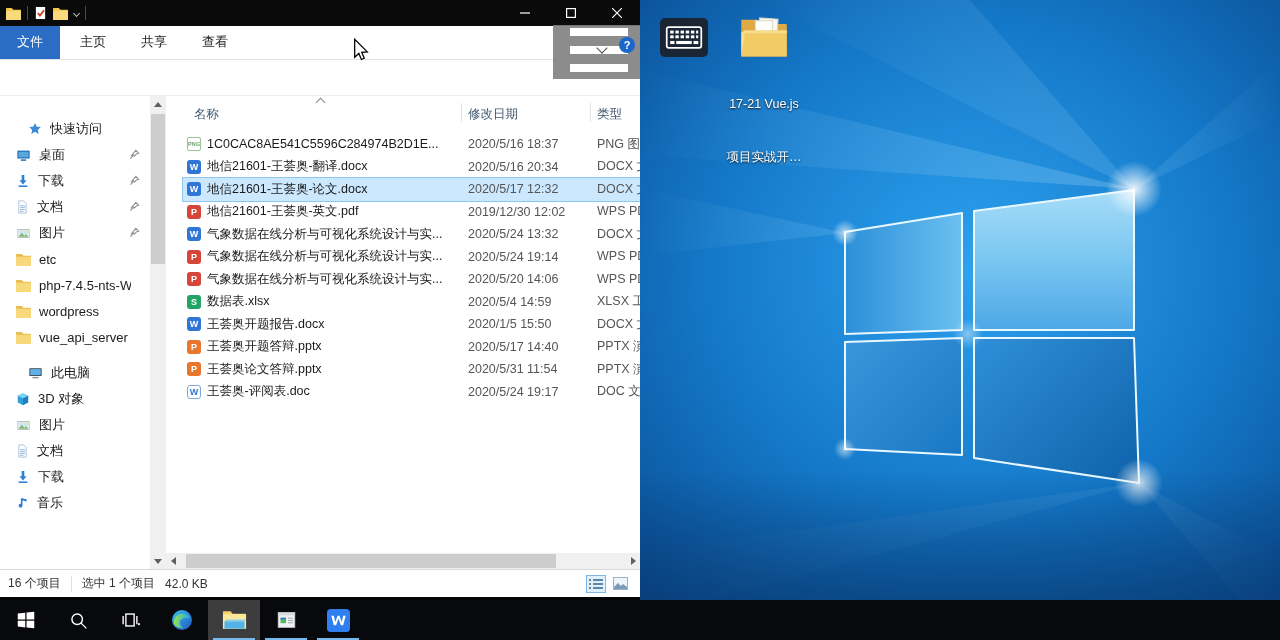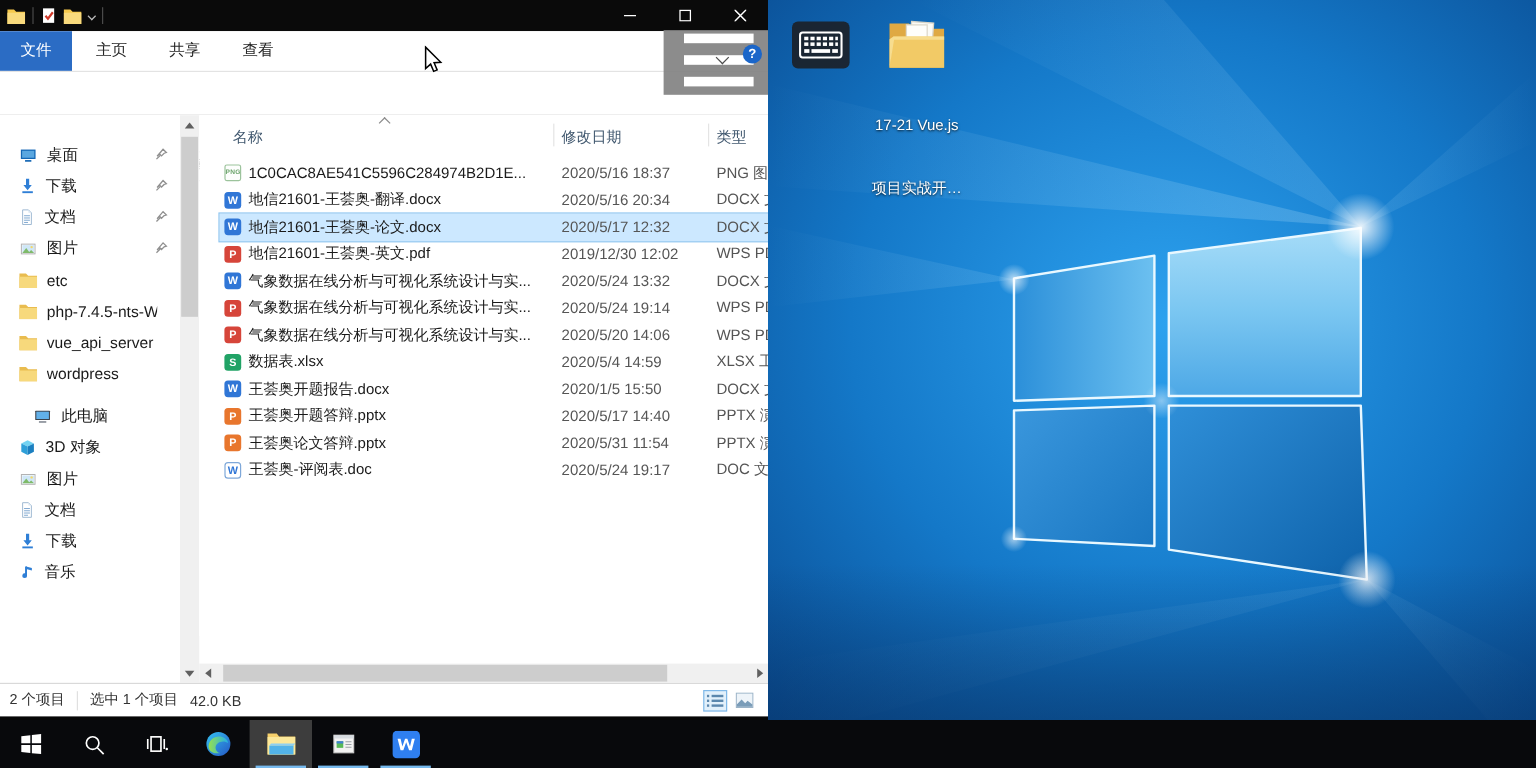--- a/index.html
+++ b/index.html
@@ -280,20 +280,28 @@
       </div>
     </div>
 
     <div class="search-box">
       <span>搜索"报告"</span>
       <div class="mag"></div>
     </div>
   </div>
 
   <div class="sidebar">
+      <div class="sb-head">
+        <span class="icon16">
+          <svg width="14" height="14" viewBox="0 0 16 16">
+            <path fill="#3a8bd8" d="M8 1l2 4.3 4.7.5-3.5 3.2 1 4.6L8 11.2 3.8 13.6l1-4.6L1.3 5.8 6 5.3z"></path>
+          </svg>
+        </span>
+        <span class="sb-label">快速访问</span>
+      </div>
       <div class="sb-item">
         <span class="icon16">
           <svg width="15" height="14" viewBox="0 0 16 16">
             <rect x="1" y="3" width="14" height="9" fill="#1467b5"></rect>
             <rect x="2.2" y="4.2" width="11.6" height="6.6" fill="#5aa7e0"></rect>
             <rect x="5" y="13" width="6" height="1.6" fill="#1467b5"></rect>
           </svg>
         </span>
         <span class="sb-label">桌面</span>
         <span class="icon16 sb-pin">
@@ -382,30 +390,30 @@
         </span>
         <span class="sb-label">php-7.4.5-nts-W</span>
       </div>
       <div class="sb-item">
         <span class="icon16">
           <svg width="15" height="13" viewBox="0 0 16 14">
             <path fill="#e9bc4f" d="M0 1h6l2 2h8v11H0z"></path>
             <path fill="#f7d97c" d="M0 4h16v10H0z"></path>
           </svg>
         </span>
-        <span class="sb-label">vue_api_server</span>
+        <span class="sb-label">wordpress</span>
       </div>
       <div class="sb-item">
         <span class="icon16">
           <svg width="15" height="13" viewBox="0 0 16 14">
             <path fill="#e9bc4f" d="M0 1h6l2 2h8v11H0z"></path>
             <path fill="#f7d97c" d="M0 4h16v10H0z"></path>
           </svg>
         </span>
-        <span class="sb-label">wordpress</span>
+        <span class="sb-label">vue_api_server</span>
       </div>
       <div class="sb-gap"></div>
       <div class="sb-head">
         <span class="icon16">
           <svg width="15" height="14" viewBox="0 0 16 16">
             <rect x="1" y="2.5" width="14" height="9" rx="0.5" fill="#3a3f46"></rect>
             <rect x="2" y="3.5" width="12" height="7" fill="#62b0e8"></rect>
             <rect x="4.5" y="12.5" width="7" height="1.6" fill="#8a9099"></rect>
           </svg>
         </span>
@@ -566,21 +574,21 @@
     <div class="hs-arrow" style="left:0">
         <div class="tri-left"></div>
       </div>
     <div class="hs-thumb"></div>
     <div class="hs-arrow" style="right:0">
         <div class="tri-right"></div>
       </div>
   </div>
 
   <div class="statusbar">
-    <span class="st-count">2 个项目</span>
+    <span class="st-count">16 个项目</span>
     <div class="st-div"></div>
     <span>选中 1 个项目</span>
     <span class="st-size">42.0 KB</span>
     <div class="view-btns">
       <div class="vbtn active">
         <svg width="14" height="12" viewBox="0 0 14 12">
             <g fill="#5b87ad">
               <rect y="1" width="2" height="2"></rect>
               <rect x="4" y="1" width="10" height="2"></rect>
               <rect y="5" width="2" height="2"></rect>

